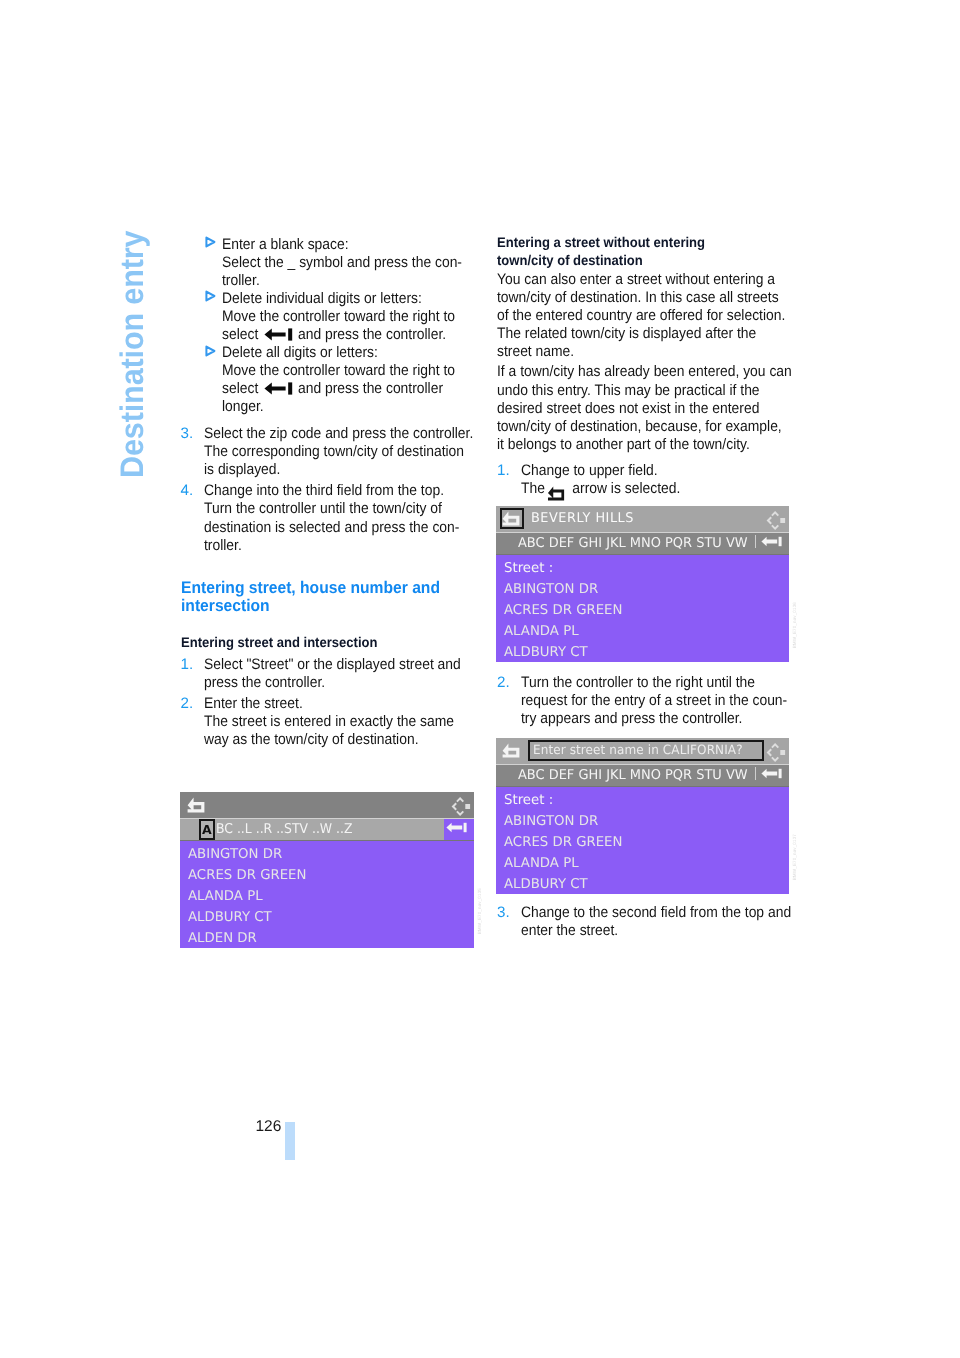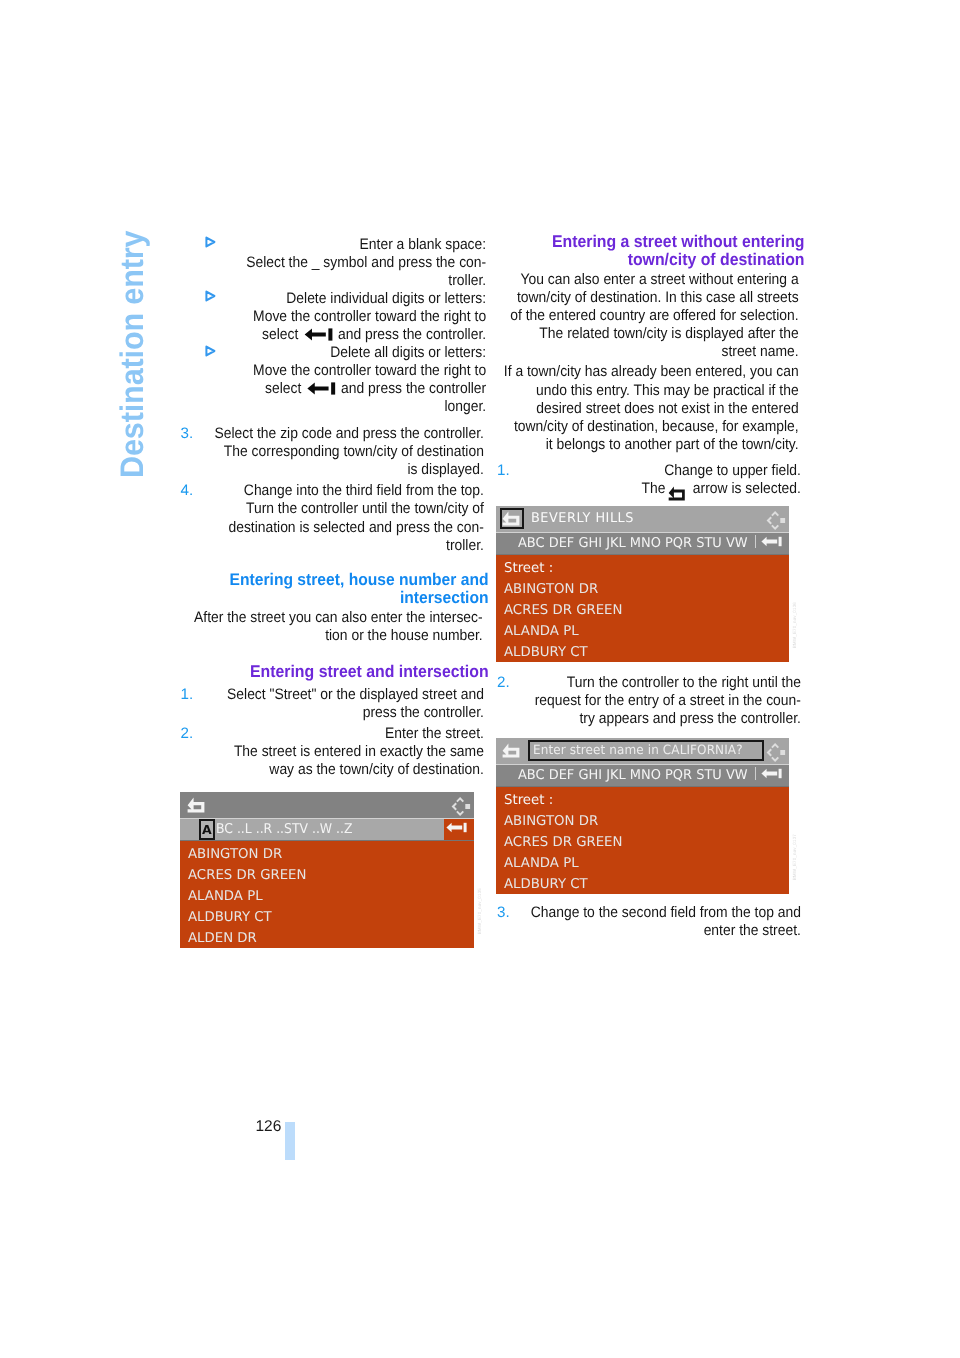--- a/index.html
+++ b/index.html
@@ -18,29 +18,29 @@
     position:absolute; left:0; top:0;
     transform-origin: left top;
     transform: translate(115px, 478px) rotate(-90deg) scale(0.806,0.857);
     white-space:nowrap;
     font-size:38px; font-weight:bold;
     color:#8CC6F5;
     letter-spacing:-0.2px;
   }
 
   
-  .col { position:absolute; width:330px; font-size:15.2px; line-height:18.07px; color:#151515;text-align:right; }
+  .col { position:absolute; width:330px; font-size:15.2px; line-height:18.07px; color:#151515; }
   .col-left  { left:180.5px; top:235.7px; }
   .col-right { left:497px; top:233.0px; }
   .col div { white-space:nowrap; transform-origin:left center; }
   .col .sq { display:block; transform:scaleX(0.914); transform-origin:left center; }
 
   .hd-dark  { color:#1188F0; font-size:16.8px; font-weight:bold; line-height:18.07px; }
   .hd-dark .sq, .hd-light .sq { transform:scaleX(0.932); }
-  .hd-light { color:#6d28d9; font-size:17px; font-weight:bold; line-height:18.07px; }
+  .hd-light { color:#0f172a; font-size:14px; font-weight:bold; line-height:18.07px; }
 
   .blk { margin:0 0 2px 0; }
   .blk:last-child { margin-bottom:0; }
 
   .bul { position:relative; padding-left:41px; margin:0 0 0.1px 0; }
   .bul.last { margin-bottom:8.5px; }
   .bul .tri { position:absolute; left:24px; top:0; }
   .bul .tri svg { display:block; margin-top:0.5px; }
 
   .stp { position:relative; padding-left:23.8px; margin:0 0 3.2px 0; }
@@ -51,21 +51,21 @@
   .ret { display:inline-block; width:19px; height:0; overflow:visible; margin:0 3.5px 0 -1px; }
   .ret svg { display:block; margin-top:-6.5px; }
 
   
   .pagenum { position:absolute; left:255.5px; top:1118px; font-size:15.5px; color:#1a1a1a; }
   .pagebar { position:absolute; left:285px; top:1122px; width:10px; height:38px; background:#BCDCFB; }
   .watermark { position:absolute; left:680px; top:1324px; font-size:27px; color:#969696;
       white-space:nowrap; }
 
   
-  .nav { position:absolute; background:#c2410c; font-family:"DejaVu Sans", sans-serif;
+  .nav { position:absolute; background:#8b5cf6; font-family:"DejaVu Sans", sans-serif;
          overflow:hidden; font-size:13.5px; }
   .nav .tbar  { position:absolute; left:0; top:0; right:0; height:26px; background:#828282; }
   .nav .tbar2 { position:absolute; left:0; top:0; right:0; height:26px; background:#a5a5a5; }
   .nav .lbar  { position:absolute; left:0; top:27px; right:0; height:21px; background:#a8a8a8; }
   .nav .hl    { position:absolute; left:0; top:26px; right:0; height:1.2px; background:#d2d2d2; }
   .nav .hl2   { position:absolute; left:0; top:48px; right:0; height:1.2px; background:#757575; }
   .nav .rows  { position:absolute; left:0; top:49px; right:0; bottom:0;padding-left:32px; }
   .nav .rows div { position:absolute; color:#e6e6e6; white-space:nowrap;
       transform:scaleX(0.985); transform-origin:left center; }
   .nav .tt { position:absolute; color:#ededed; white-space:nowrap;
@@ -133,29 +133,25 @@
     </div>
 
     <div class="stp">
       <span class="nm">4.</span>
       <div class="sq">Change into the third field from the top.</div>
       <div class="sq">Turn the controller until the town/city of</div>
       <div class="sq">destination is selected and press the con-</div>
       <div class="sq">troller.</div>
     </div>
 
-    <div class="blk hd-dark" style="margin-top:16px">
+    <div class="blk hd-dark" style="margin-top:24px">
       <div class="sq">Entering street, house number and</div>
       <div class="sq">intersection</div>
     </div>
 
-    <div class="blk">
-      <div class="sq">After the street you can also enter the intersec-</div>
-      <div class="sq">tion or the house number.</div>
-    </div>
 
     <div class="blk hd-light" style="margin-top:18.5px;margin-bottom:4.5px">
         <div class="sq">Entering street and intersection</div>
       </div>
 
     <div class="stp">
       <span class="nm">1.</span>
       <div class="sq">Select "Street" or the displayed street and</div>
       <div class="sq">press the controller.</div>
     </div>

